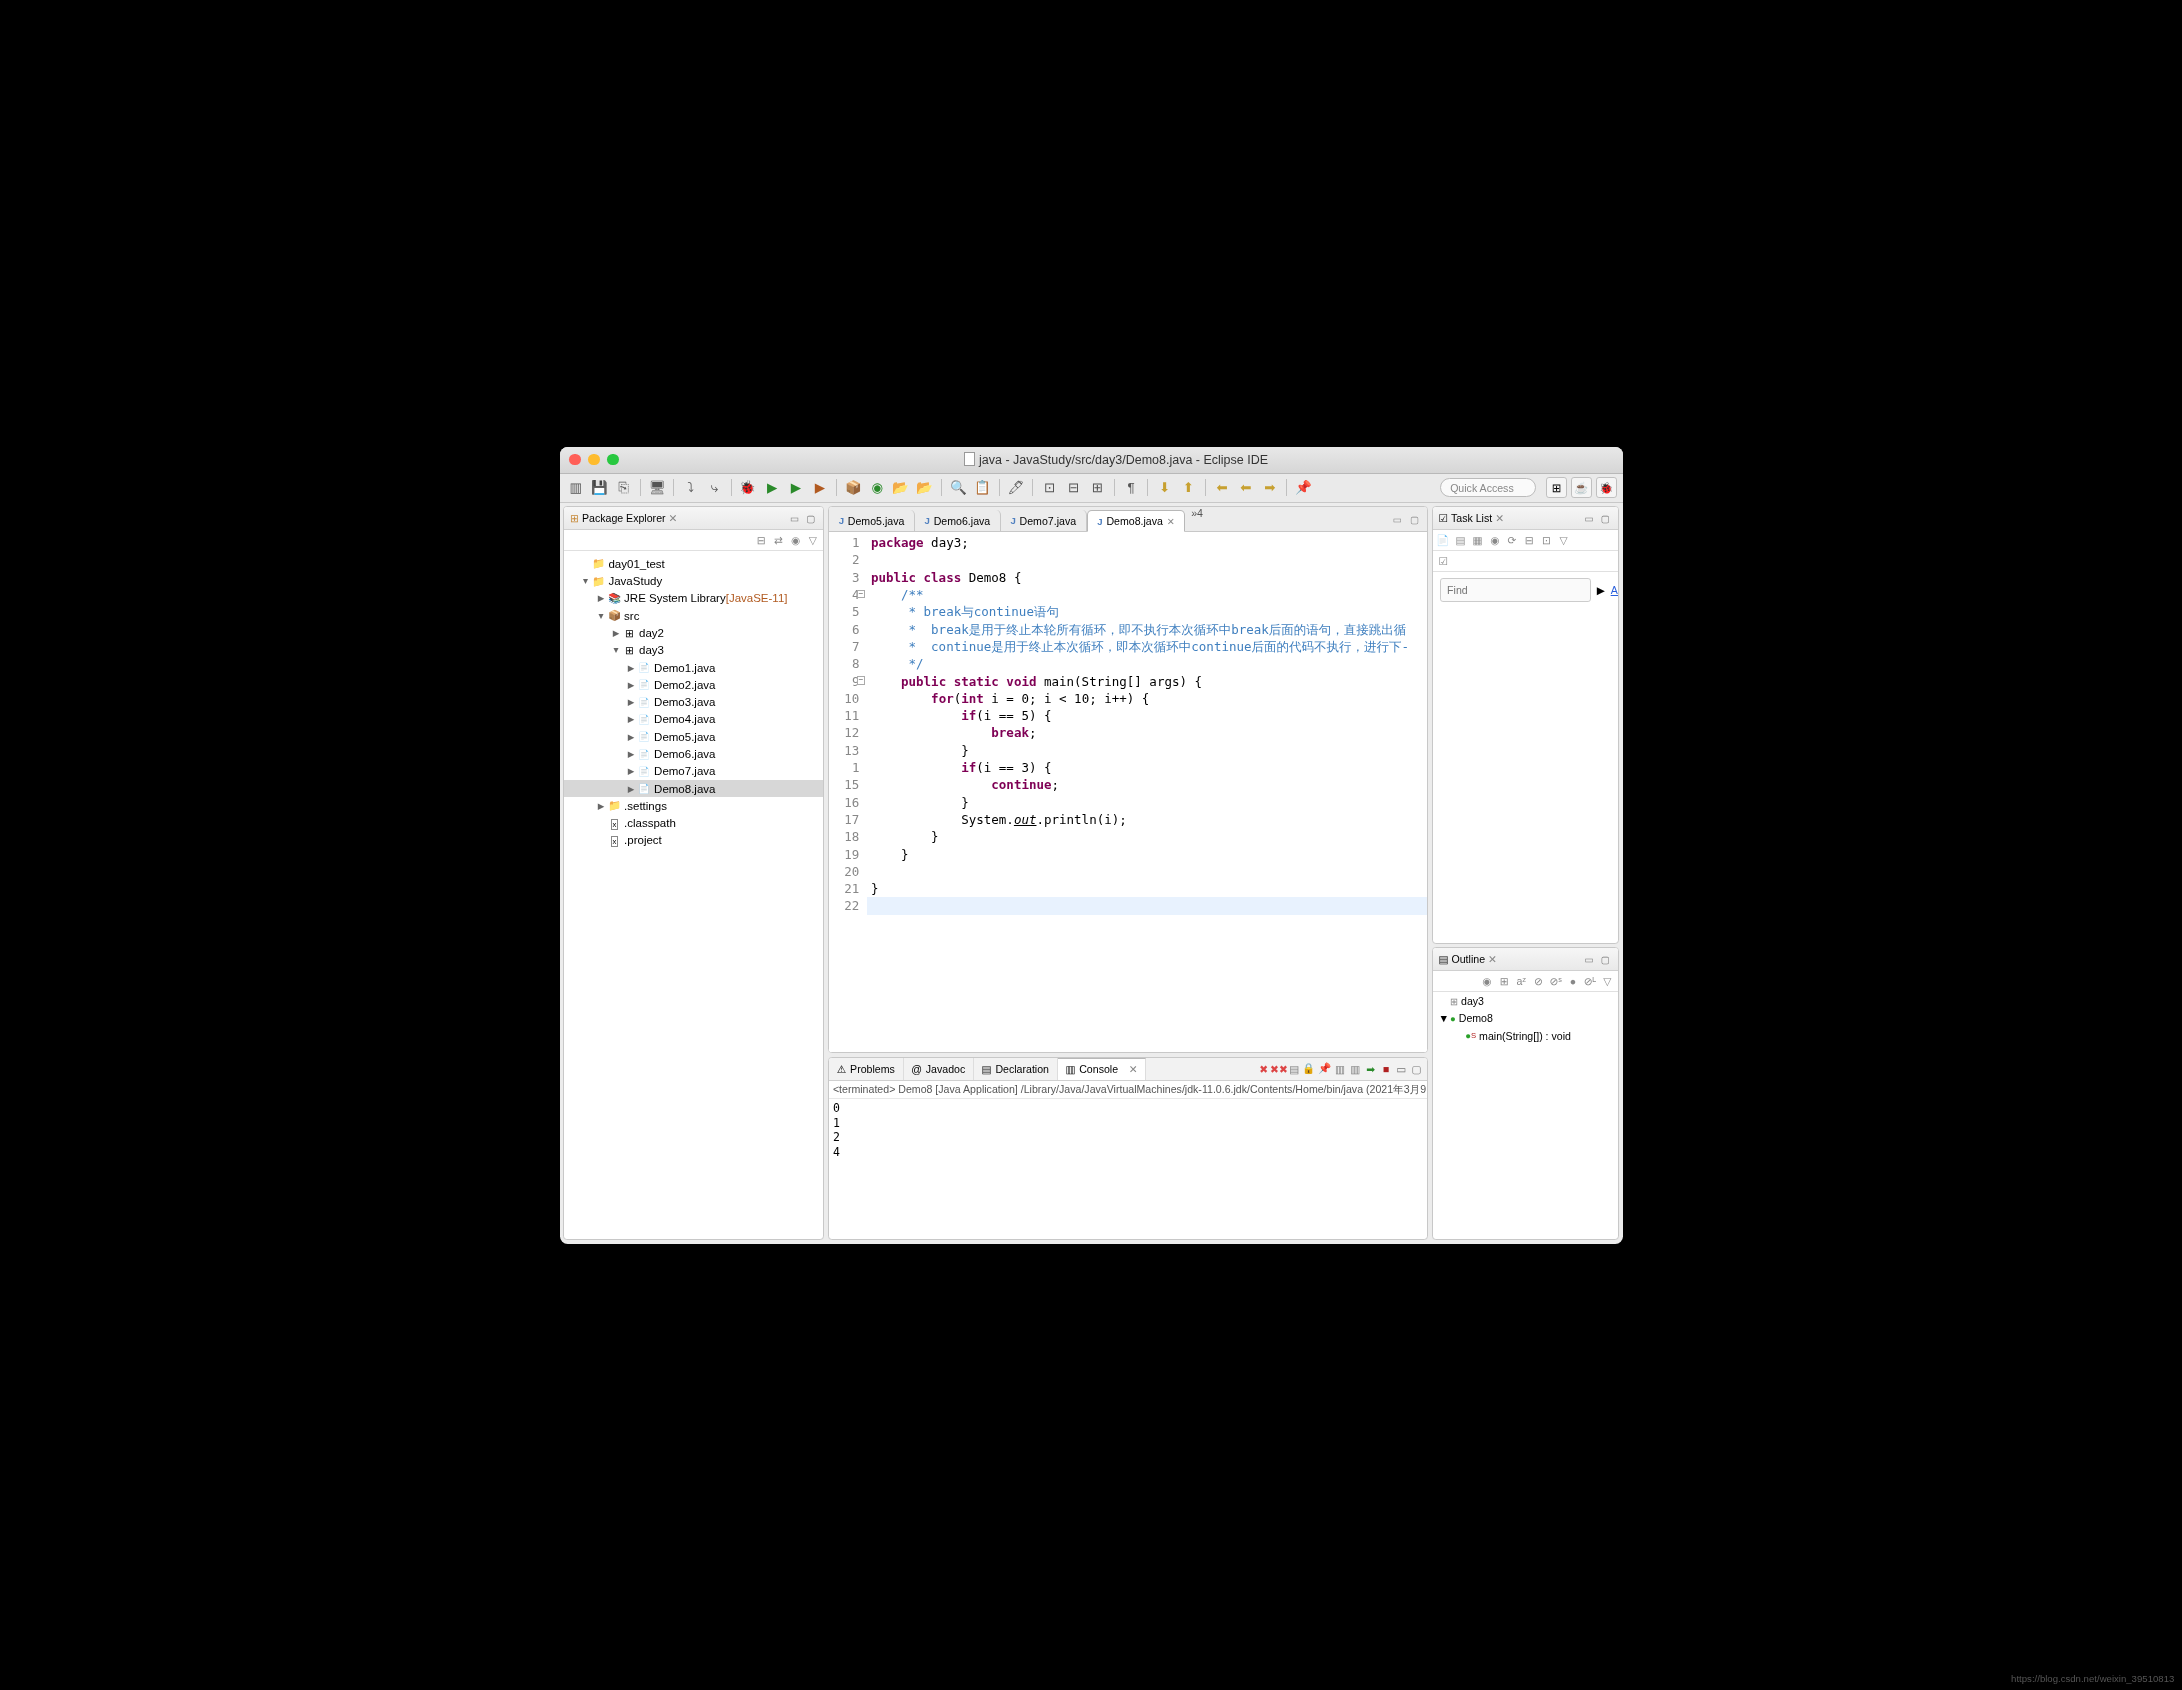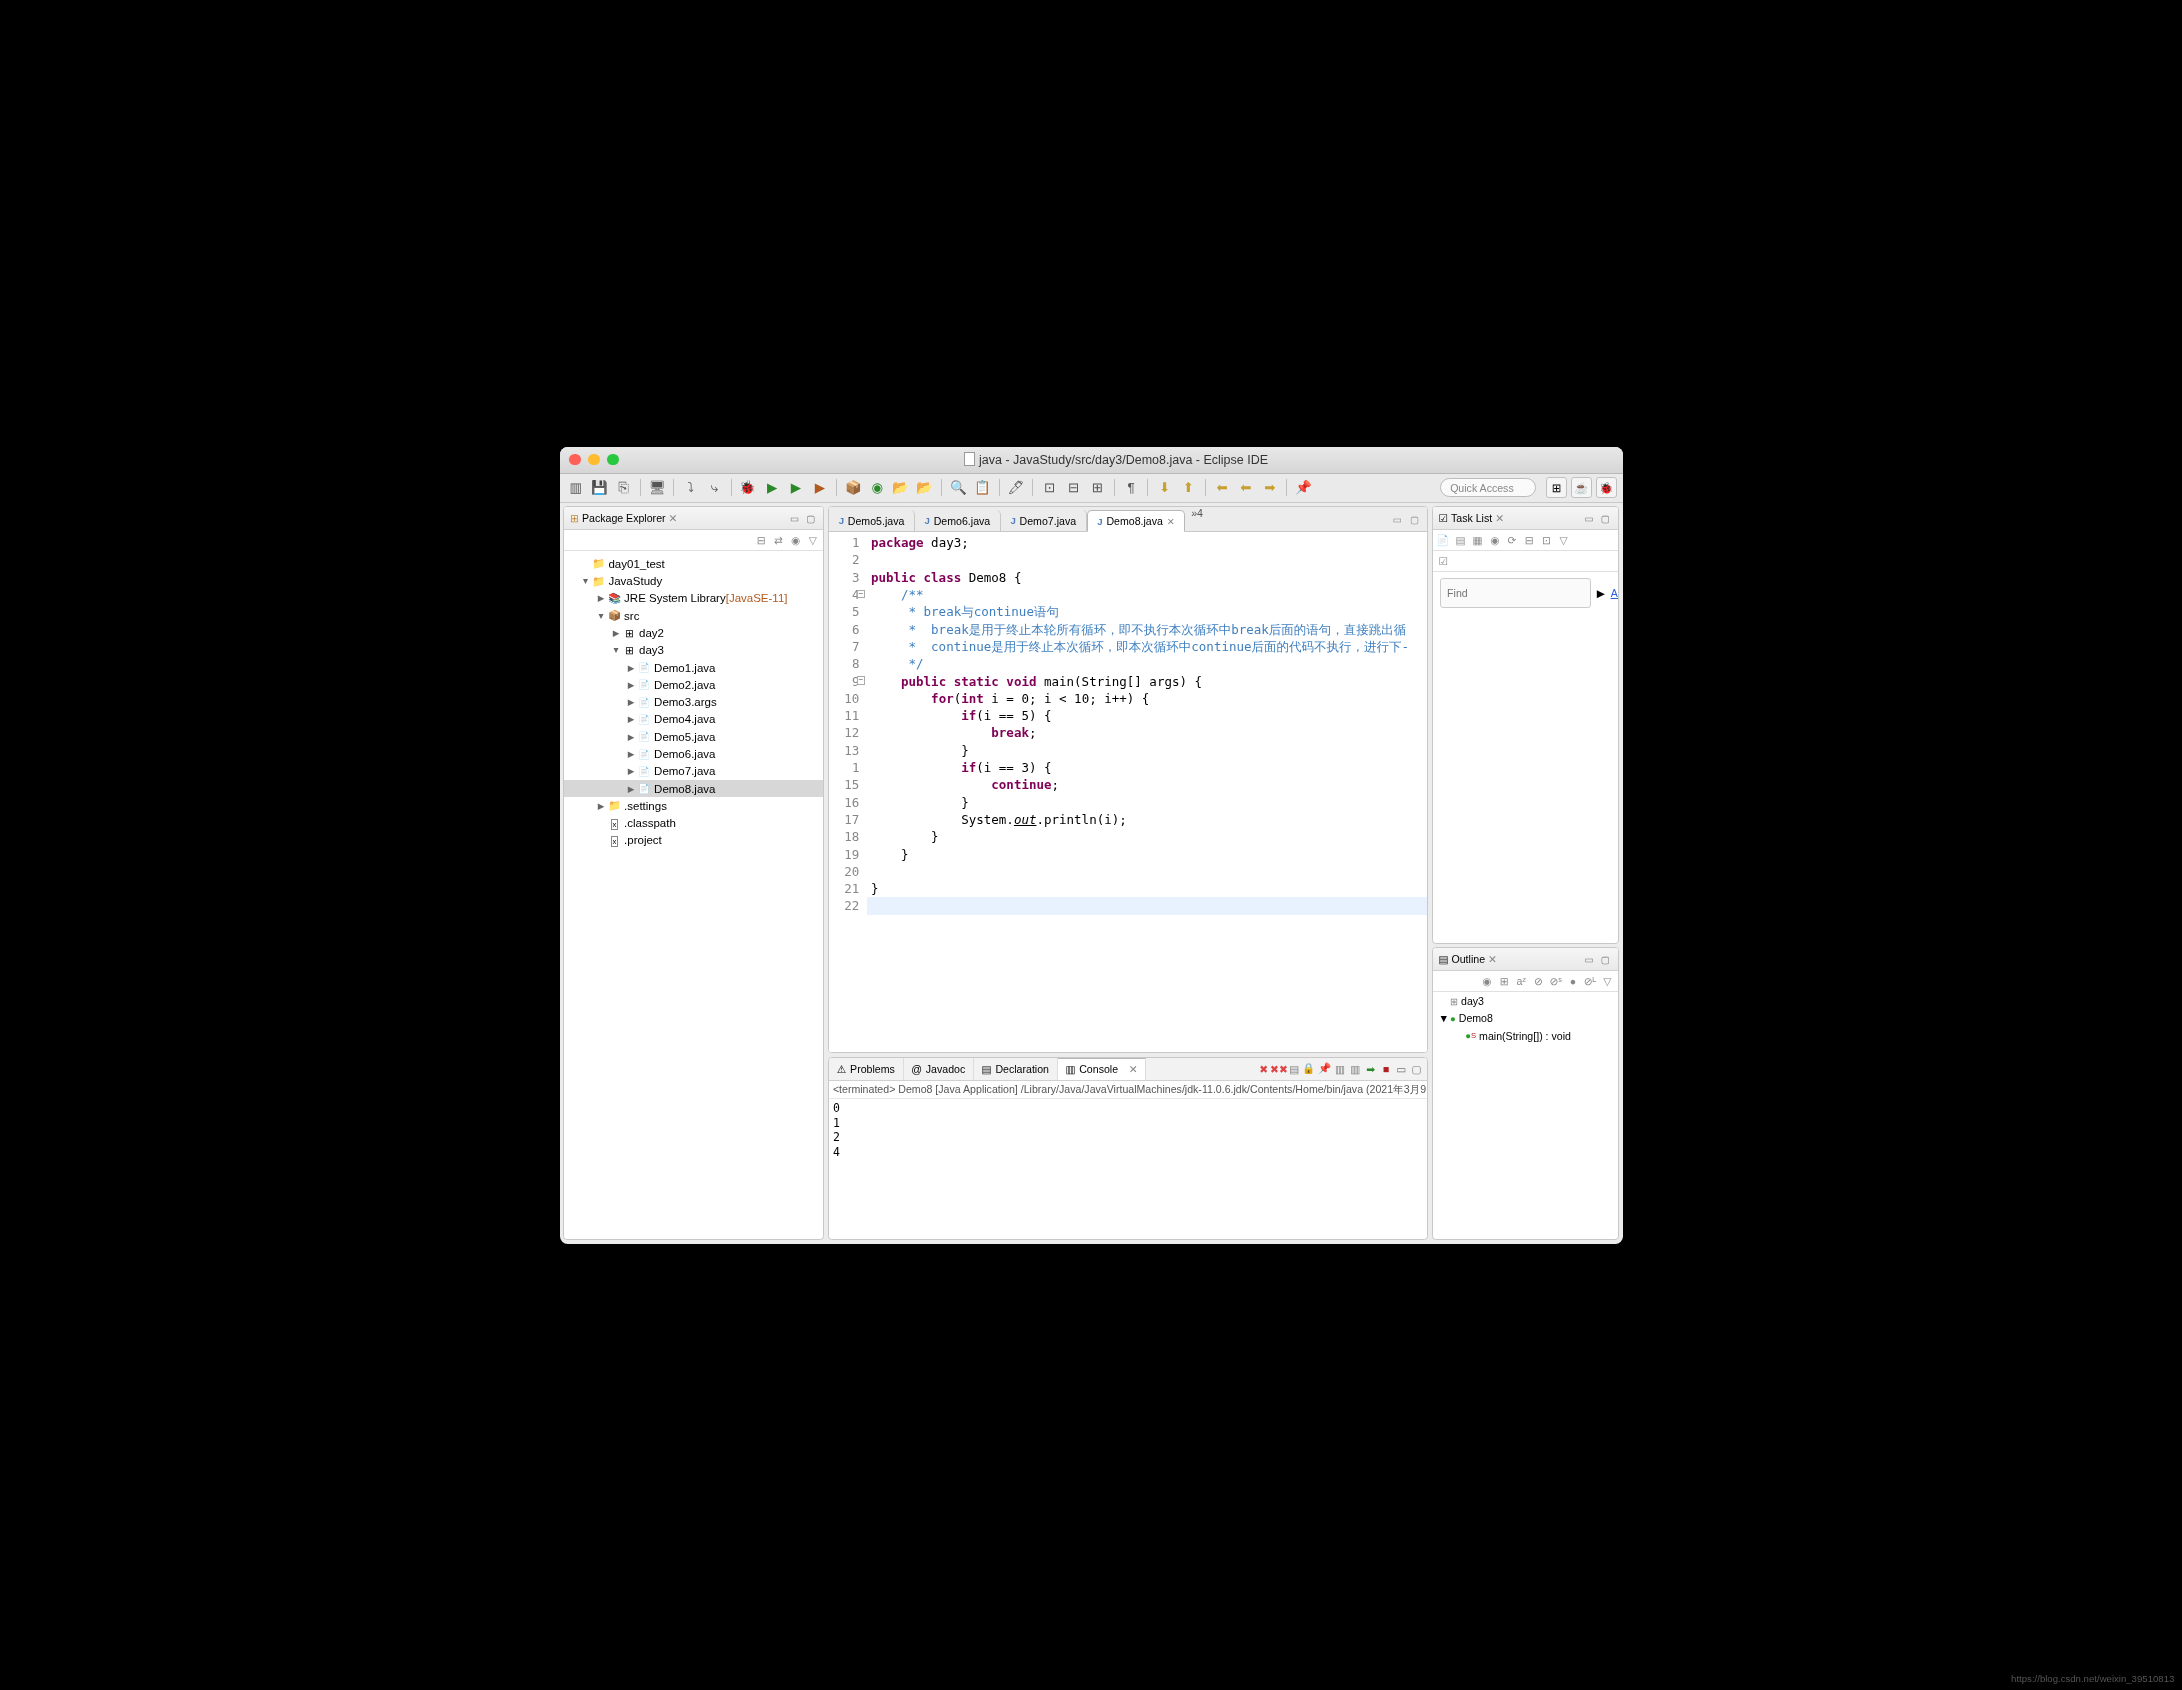--- a/index.html
+++ b/index.html
@@ -52,21 +52,21 @@
     .console-tabs { display: flex; align-items: center; height: 23px; border-bottom: 1px solid #d0d0d0; background: #f2f2f2; }
     .ctab { display: flex; align-items: center; gap: 3.8px; padding: 0 7.7px; height: 100%; font-size: 10.6px; border-right: 1px solid #ddd; }
     .ctab.active { background: #fff; border-top: 1px solid #b8b8b8; }
     .ctab .cico { font-size: 10.6px; }
     .console-toolbar { margin-left: auto; display: flex; gap: 1.9px; padding-right: 3.8px; font-size: 10.6px; color: #777; }
     .console-desc { font-size: 10.6px; color: #555; padding: 1.9px 3.8px; border-bottom: 1px solid #e8e8e8; white-space: nowrap; overflow: hidden; }
     .console-out { font-family: Menlo, Consolas, monospace; font-size: 11.5px; padding: 1.9px 3.8px; line-height: 14.4px; }
     .statusbar { height: 21px; background: #e9e9e9; border-top: 1px solid #c8c8c8; display: flex; align-items: center; font-size: 10.6px; color: #444; }
     .statusbar .cell { padding: 0 19px; border-left: 1px solid #d0d0d0; }
     .find-row { display: flex; align-items: center; gap: 5.8px; padding: 1.9px 3.8px; font-size: 10.6px; }
-    .find-in { flex: 1; border: 1px solid #ccc; border-radius: 2.9px; height: 30px; padding: 0 5.8px; font-size: 10.6px; color: #888; background: #fafafa; }
+    .find-in { flex: 1; border: 1px solid #ccc; border-radius: 2.9px; height: 24px; padding: 0 5.8px; font-size: 10.6px; color: #888; background: #fafafa; }
     .outline-tree .row { display: flex; align-items: center; height: 17.3px; padding-left: 5.8px; font-size: 10.6px; }
     .task-body { flex: 1; padding: 3.8px; }
     .watermark { position: fixed; bottom: 5.8px; right: 7.7px; font-size: 9.6px; color: #555; text-align: center; }
     .ed-icons { margin-left: auto; display: flex; gap: 3.8px; padding-right: 5.8px; font-size: 9.6px; color: #888; align-items: center; }
     .ucount { font-size: 10.6px; color: #555; padding: 0 5.8px; }
   </style>
 </head>
 <body>
 
 <div class="window">
@@ -181,21 +181,21 @@
               <span class="lbl">Demo1.java</span>
             </div>
             <div class="tree-row" style="padding-left: 61px;">
               <span class="tw">▶</span>
               <span class="ico jfile" style="font-size: 9.6px;">📄</span>
               <span class="lbl">Demo2.java</span>
             </div>
             <div class="tree-row" style="padding-left: 61px;">
               <span class="tw">▶</span>
               <span class="ico jfile" style="font-size: 9.6px;">📄</span>
-              <span class="lbl">Demo3.args</span>
+              <span class="lbl">Demo3.java</span>
             </div>
             <div class="tree-row" style="padding-left: 61px;">
               <span class="tw">▶</span>
               <span class="ico jfile" style="font-size: 9.6px;">📄</span>
               <span class="lbl">Demo4.java</span>
             </div>
             <div class="tree-row" style="padding-left: 61px;">
               <span class="tw">▶</span>
               <span class="ico jfile" style="font-size: 9.6px;">📄</span>
               <span class="lbl">Demo5.java</span>

